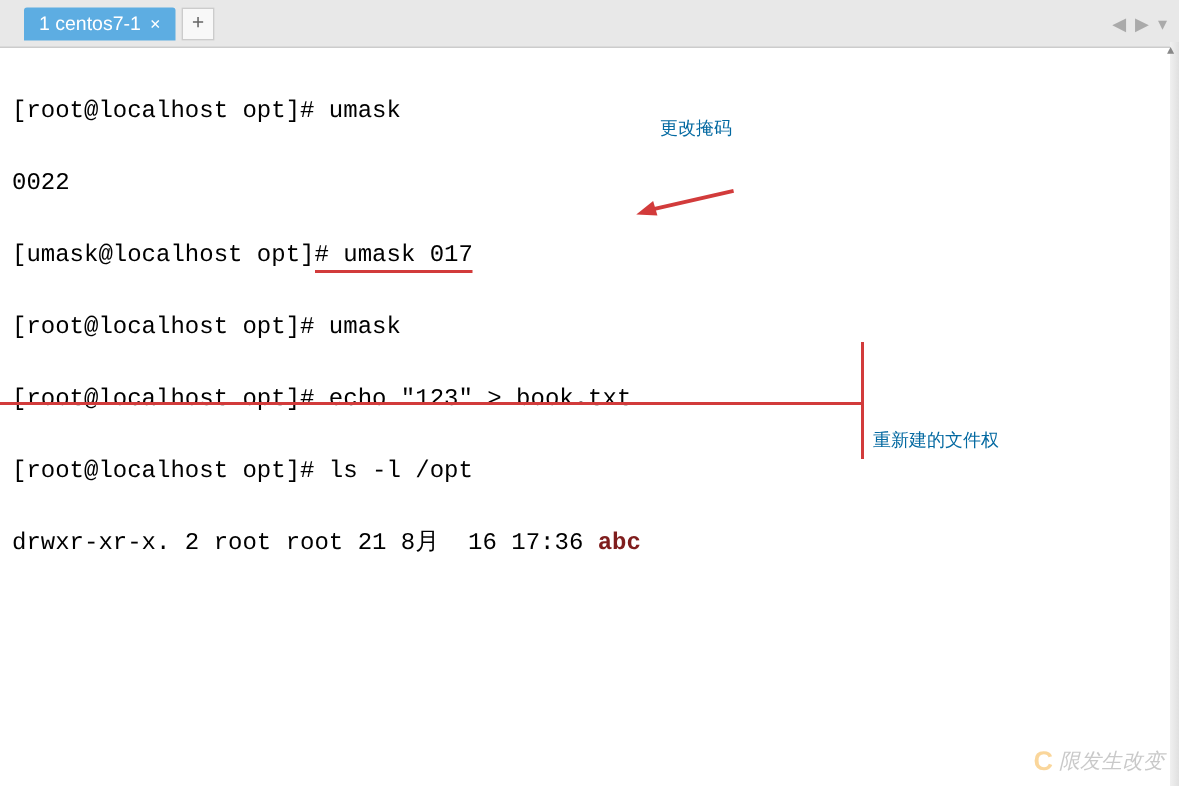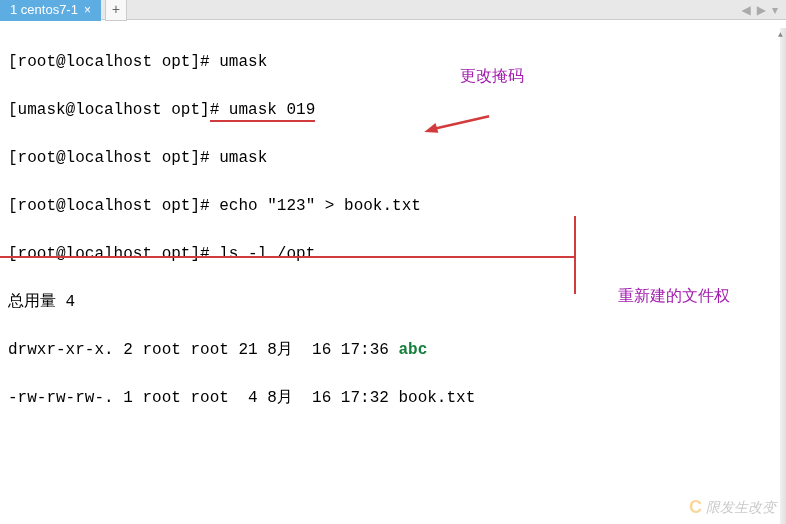--- a/index.html
+++ b/index.html
@@ -6,26 +6,26 @@
     body {
       width: 786px;
       height: 524px;
       background: #fff;
       font-family: "Consolas", "Courier New", monospace;
       font-size: 16px;
       position: relative;
       overflow: hidden;
     }
     .tab-bar {
-      height: 20px;
+      height: 32px;
       background: #e8e8e8;
       border-bottom: 1px solid #ccc;
       display: flex;
       align-items: center;
-      padding-left: 0;
+      padding-left: 16px;
     }
     .tab {
       background: #5dade2;
       color: #fff;
       height: 22px;
       padding: 2px 10px;
       font-size: 13px;
       display: flex;
       align-items: center;
       gap: 6px;
@@ -60,31 +60,30 @@
       font-size: 12px;
       font-family: Arial, sans-serif;
     }
     .terminal {
       padding: 6px 8px;
       line-height: 1.5;
       white-space: pre;
       color: #000;
       position: relative;
     }
-    .dir-color { color: #15803d; font-weight: bold; }
+    .dir-color { color: #7f1d1d; font-weight: bold; }
     .underline-red {
       border-bottom: 2px solid #d23b3b;
       padding-bottom: 1px;
     }
     .annotation {
       position: absolute;
-      color: #a21caf;
+      color: #0369a1;
       font-family: "Microsoft YaHei", sans-serif;
-      font-size: 16px;
-      margin-left: 20px;
+      font-size: 12px;
     }
     .arrow {
       position: absolute;
       color: #d23b3b;
       font-size: 28px;
       transform: rotate(-5deg);
     }
     .separator-line {
       position: absolute;
       left: 0;
@@ -148,42 +147,41 @@
   <div class="tab-add">+</div>
   <div class="nav-controls">
     <span>◀</span>
     <span>▶</span>
     <span>▾</span>
   </div>
 </div>
 
 <div class="terminal">
 <div><span>[root@localhost opt]# </span><span>umask</span></div>
-<div><span>[umask@localhost opt]</span><span class="underline-red"># umask 019</span>   </div>
+<div><span>0022</span></div>
+<div><span>[umask@localhost opt]</span><span class="underline-red"># umask 017</span>   </div>
 <div><span>[root@localhost opt]# </span><span>umask</span></div>
 <div><span>[root@localhost opt]# </span><span>echo "123" &gt; book.txt</span></div>
 <div><span>[root@localhost opt]# </span><span>ls -l /opt</span></div>
-<div><span>总用量 4</span></div>
 <div><span>drwxr-xr-x. 2 root root 21 8月  16 17:36 </span><span class="dir-color">abc</span></div>
-<div><span>-rw-rw-rw-. 1 root root  4 8月  16 17:32 book.txt</span></div>
 
 
 
   <div class="arrow" style="left:355px; top:46px;">
     <svg width="70" height="20" viewBox="0 0 70 20">
       <line x1="68" y1="6" x2="10" y2="14" stroke="#d23b3b" stroke-width="2.5"></line>
       <polygon points="2,16 14,8 16,18" fill="#d23b3b"></polygon>
     </svg>
   </div>
   <div class="annotation" style="left:440px; top:44px;">更改掩码</div>
 
   <div class="separator-line" style="left:0px; top:236px; width:574px;"></div>
   <div class="vertical-sep" style="left:574px; top:196px; width:2px; height:78px;"></div>
 
-  <div class="annotation" style="left:598px; top:216px;">
+  <div class="annotation" style="left:582px; top:216px;">
     <div>重新建的文件权</div>
   </div>
 </div>
 
 <div class="scrollbar-right"></div>
 
 <div class="watermark">
   <span class="c-icon">C</span>
   <span>限发生改变</span>
 </div>

